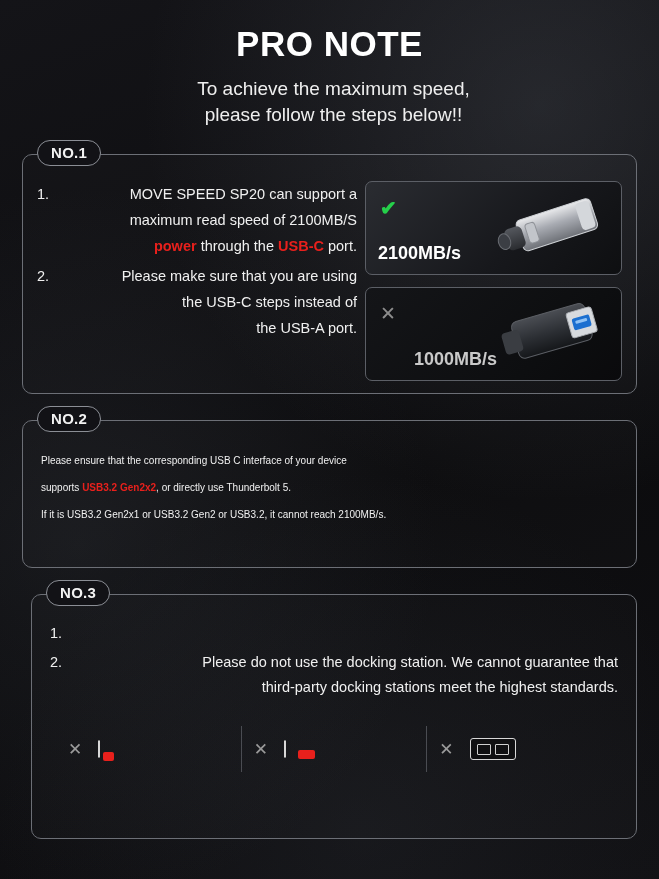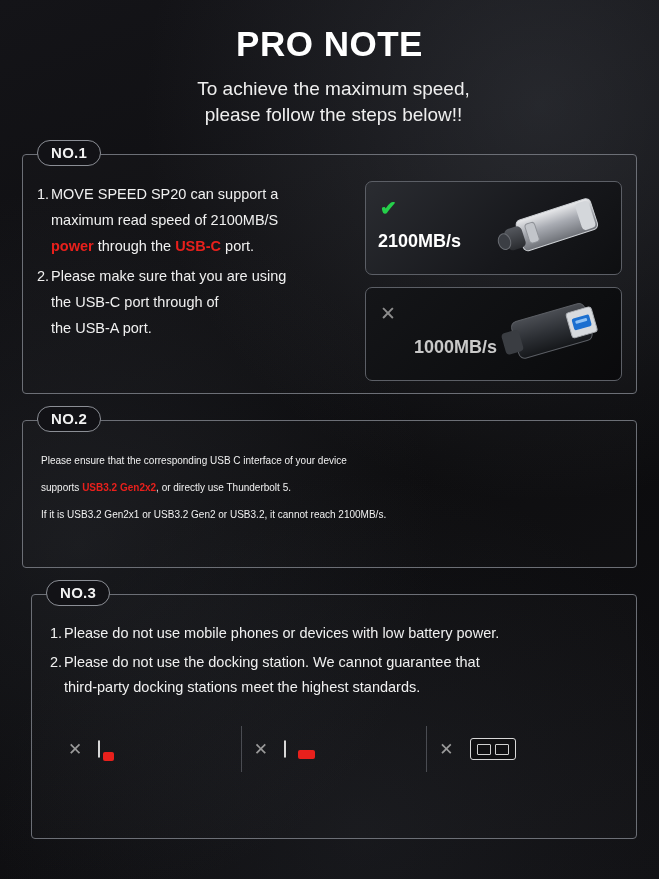--- a/index.html
+++ b/index.html
@@ -35,21 +35,21 @@
     font-size:19px;
     line-height:26px;
     color:#efefef;
     margin:12px 0 0 8px;
     font-weight:400;
   }
   .section{
     position:relative;
     margin:26px 22px 0 22px;
     border:1px solid #6c6f76;
-    border-radius:4px;
+    border-radius:10px;
     background:rgba(255,255,255,0.015);
     box-sizing:border-box;
   }
   .sec-label{
     position:absolute;
     top:-15px;left:14px;
     background:#121216;
     border:1px solid #8b8e95;
     border-radius:13px;
     padding:3px 13px 4px 13px;
@@ -57,36 +57,36 @@
     font-weight:bold;
     color:#f2f2f2;
     letter-spacing:0.3px;
   }
   
   #sec1{height:240px;}
   .sec1-inner{display:flex;padding:26px 14px 0 14px;}
   .sec1-left{width:320px;font-size:14.5px;line-height:26px;color:#f0f0f0;}
   .li{display:flex;margin-bottom:4px;}
   .li .num{width:14px;flex:none;}
-  .li .txt{flex:1;}
+  .li .txt{flex:1;text-align:right;}
   .red{color:#e8201c;font-weight:bold;}
   .sec1-right{flex:1;display:flex;flex-direction:column;gap:12px;padding-left:8px;}
   .card{
     position:relative;
     height:92px;
     border:1px solid #5c5f66;
     border-radius:7px;
     background:linear-gradient(135deg,#2a2c31 0%,#17181c 60%,#0e0f11 100%);
     overflow:hidden;
   }
   .card.dark{background:linear-gradient(135deg,#141518 0%,#0d0e10 70%,#0a0a0c 100%);}
   .card .mark{position:absolute;left:14px;top:14px;font-size:20px;font-weight:bold;}
   .mark.ok{color:#25d04a;}
   .mark.no{color:#8d8d8d;font-weight:400;font-size:19px;}
-  .card .speed{position:absolute;left:12px;bottom:22px;font-size:18px;font-weight:bold;color:#ffffff;}
+  .card .speed{position:absolute;left:12px;bottom:10px;font-size:18px;font-weight:bold;color:#ffffff;}
   .card.dark .speed{color:#c9c9c9;margin-left:36px;}
   
   .drive{position:absolute;right:6px;top:8px;width:140px;height:76px;}
   
   #sec2{height:148px;}
   .sec2-inner{padding:26px 18px 0 18px;font-size:10px;line-height:27px;color:#f0f0f0;}
   
   #sec3{height:245px;margin-left:31px;}
   .sec3-inner{padding:26px 18px 0 18px;font-size:14.5px;line-height:25px;color:#f0f0f0;}
   .icons-row{
@@ -126,21 +126,21 @@
           <span class="txt">
             <span>MOVE SPEED SP20 can  support a</span><br>
             <span>maximum read speed of 2100MB/S</span><br>
             <span class="red">power</span><span> through the </span><span class="red">USB-C</span><span> port.</span>
           </span>
         </div>
         <div class="li">
           <span class="num">2.</span>
           <span class="txt">
             <span>Please make sure that you are using</span><br>
-            <span>the USB-C port through of</span><br>
+            <span>the USB-C steps instead of</span><br>
             <span>the USB-A port.</span>
           </span>
         </div>
       </div>
 
       <div class="sec1-right">
 
         <div class="card">
           <div class="mark ok">✔</div>
           <div class="speed">2100MB/s</div>
@@ -200,21 +200,21 @@
       <div>If it is USB3.2 Gen2x1 or USB3.2 Gen2 or USB3.2, it cannot reach 2100MB/s.</div>
     </div>
   </div>
 
   <div class="section" id="sec3">
     <div class="sec-label">NO.3</div>
     <div class="sec3-inner">
       <div class="li">
         <span class="num">1.</span>
         <span class="txt">
-          <span>Please do not use mobile phones or devices with low battery power.</span><br>
+          <br>
         </span>
       </div>
       <div class="li">
         <span class="num">2.</span>
         <span class="txt">
           <span>Please do not use the docking station. We cannot guarantee that</span><br>
           <span>third-party docking stations meet the highest standards.</span>
         </span>
       </div>
 

